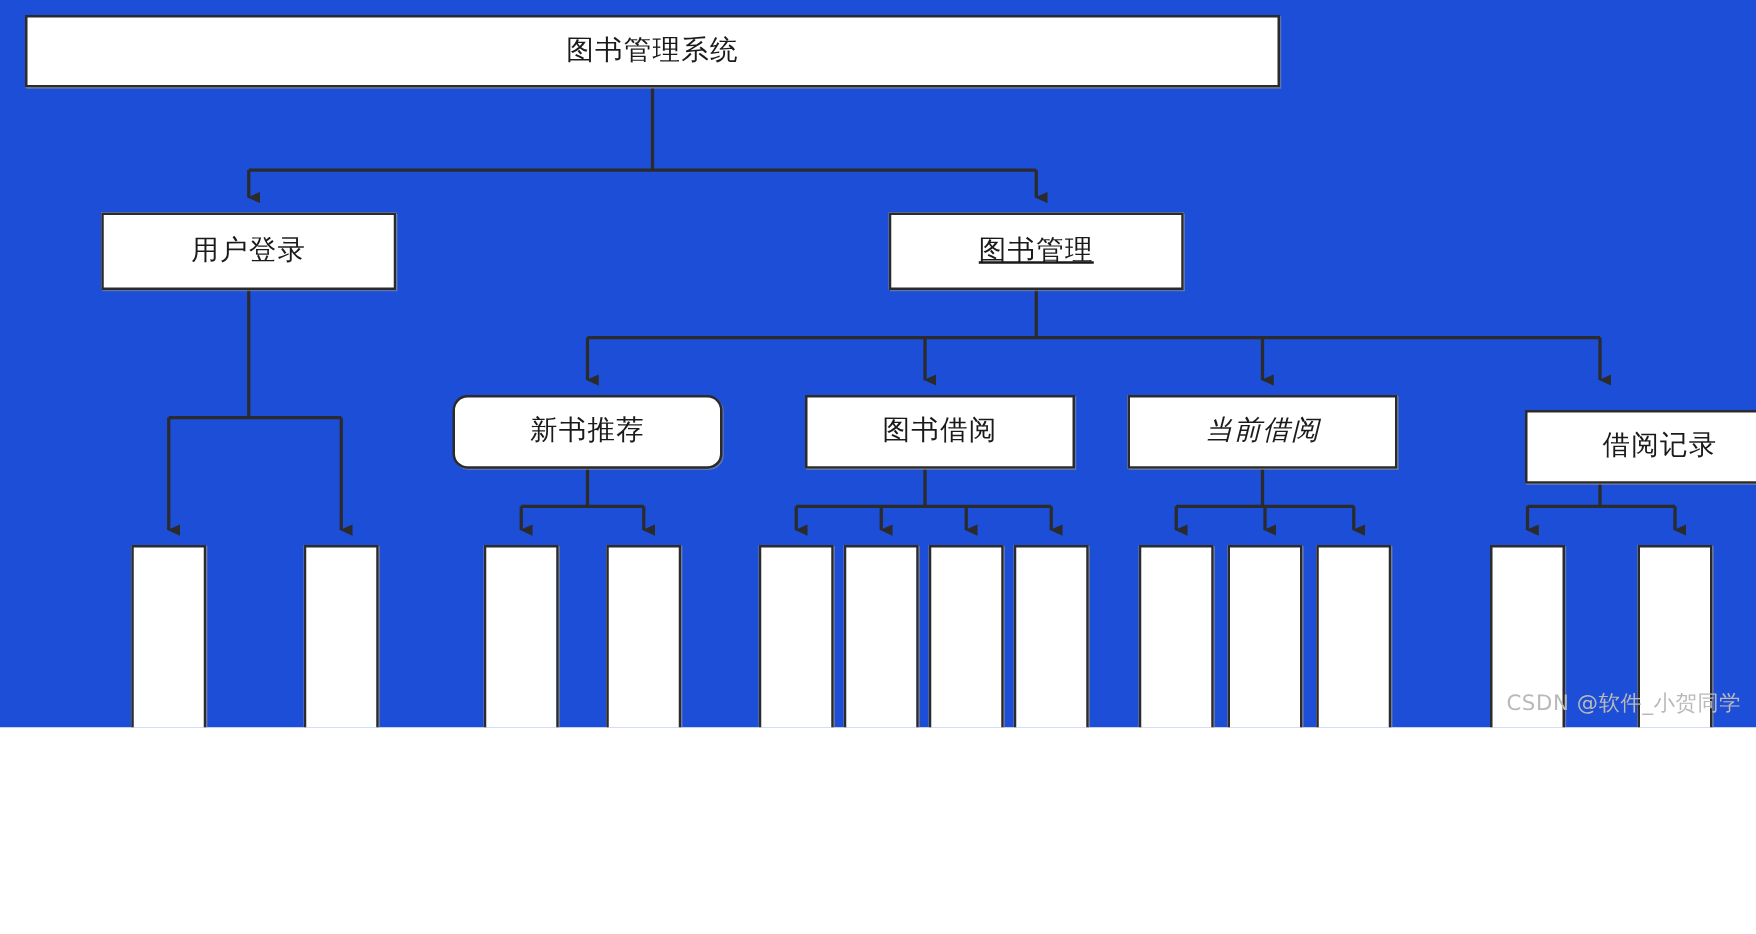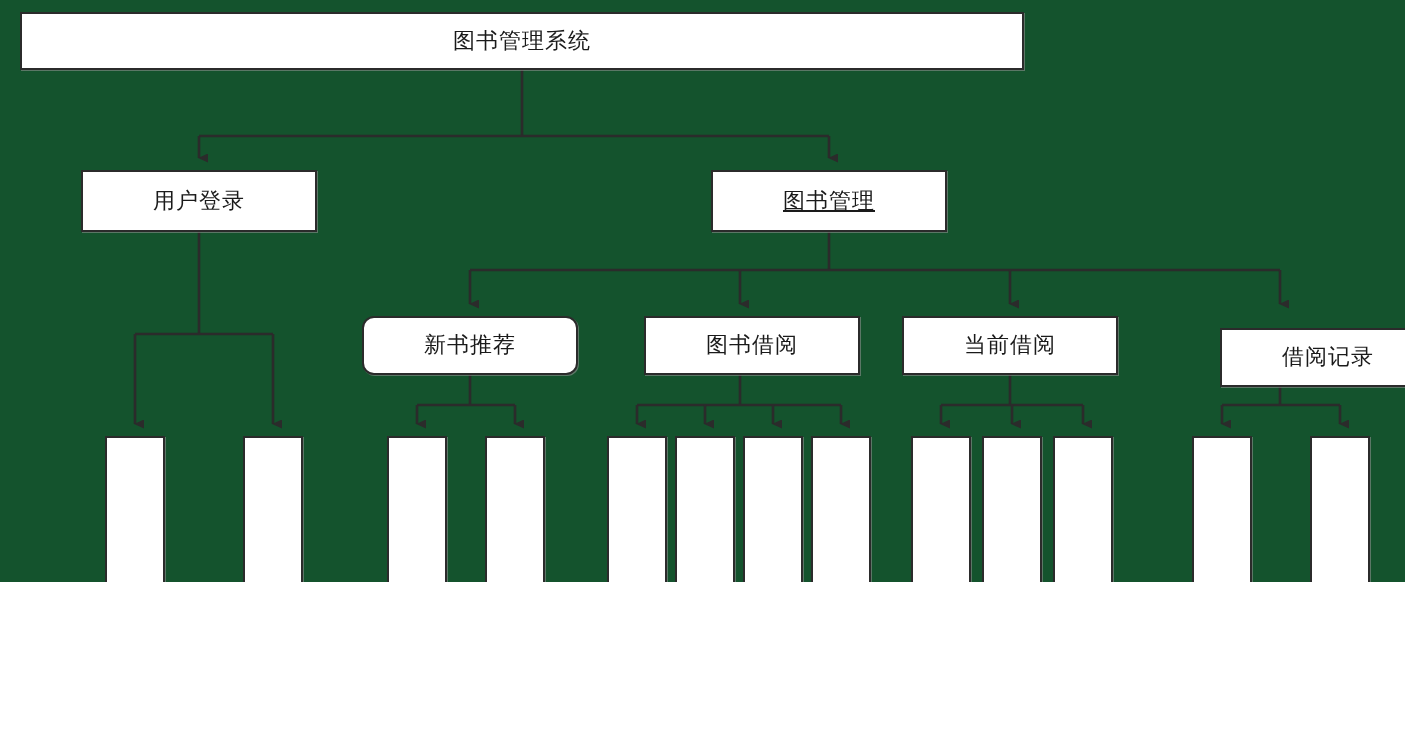--- a/index.html
+++ b/index.html
@@ -7,21 +7,21 @@
     padding: 0;
     background: #ffffff;
   }
   body {
     font-family: "DejaVu Sans", "Liberation Sans", sans-serif;
   }
   #canvas {
     position: relative;
     width: 1405px;
     height: 582px;
-    background: #14532d;
+    background: #1d4ed8;
     overflow: hidden;
   }
   #diagram-svg {
     position: absolute;
     left: 0;
     top: 0;
     width: 1405px;
     height: 747px;
   }
   .node-box {
@@ -121,32 +121,33 @@
 
   <div class="node-box node-h" id="title-node" style="left: 20px; top: 12px; width: 1004px; height: 58px;">图书管理系统</div>
 
   <div id="level2-layer">
       <div class="node-box node-h" style="left: 81px; top: 170px; width: 236px; height: 62px;">用户登录</div>
       <div class="node-box node-h" style="left: 711px; top: 170px; width: 236px; height: 62px; text-decoration: underline;">图书管理</div>
     </div>
   <div id="level3-layer">
       <div class="node-box node-h" style="left: 362px; top: 316px; width: 216px; height: 59px; border-radius: 12px;">新书推荐</div>
       <div class="node-box node-h" style="left: 632px; top: 316px; width: 216px; height: 59px; margin-left: 12px;">图书借阅</div>
-      <div class="node-box node-h" style="left: 902px; top: 316px; width: 216px; height: 59px;">当前借阅</div>
+      <div class="node-box node-h" style="left: 902px; top: 316px; width: 216px; height: 59px; font-style: italic;">当前借阅</div>
       <div class="node-box node-h" style="left: 1172px; top: 328px; width: 216px; height: 59px; margin-left: 48px;">借阅记录</div>
     </div>
   <div id="leaf-layer">
       <div class="node-box node-v pad-lg" style="left: 105px; top: 436px; width: 60px; height: 297px;">用户登录</div>
       <div class="node-box node-v pad-lg" style="left: 243px; top: 436px; width: 60px; height: 297px;">注销登录</div>
       <div class="node-box node-v pad-lg" style="left: 387px; top: 436px; width: 60px; height: 297px;">查询图书</div>
       <div class="node-box node-v pad-lg" style="left: 485px; top: 436px; width: 60px; height: 297px;">借阅图书</div>
       <div class="node-box node-v pad-lg" style="left: 607px; top: 436px; width: 60px; height: 297px;">查询图书</div>
       <div class="node-box node-v pad-sm" style="left: 675px; top: 436px; width: 60px; height: 297px;">新增图书（管理员）</div>
       <div class="node-box node-v pad-sm" style="left: 743px; top: 436px; width: 60px; height: 297px;">编辑图书（管理员）</div>
       <div class="node-box node-v pad-lg" style="left: 811px; top: 436px; width: 60px; height: 297px;">借阅图书</div>
       <div class="node-box node-v pad-lg" style="left: 911px; top: 436px; width: 60px; height: 297px;">查询图书</div>
       <div class="node-box node-v pad-lg" style="left: 982px; top: 436px; width: 60px; height: 297px;">归还图书</div>
       <div class="node-box node-v pad-sm" style="left: 1053px; top: 436px; width: 60px; height: 297px;">确认归还（管理员）</div>
       <div class="node-box node-v pad-md" style="left: 1192px; top: 436px; width: 60px; height: 297px;">新增借阅记录</div>
       <div class="node-box node-v pad-md" style="left: 1310px; top: 436px; width: 60px; height: 297px;">查询借阅记录</div>
     </div>
 
+  <div class="watermark">CSDN @软件_小贺同学</div>
 </div>
 
 </body></html>

